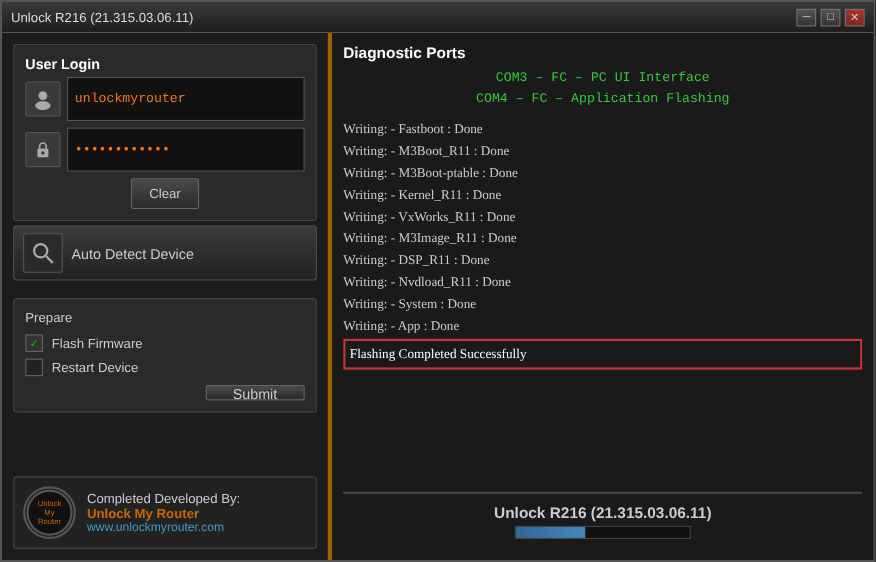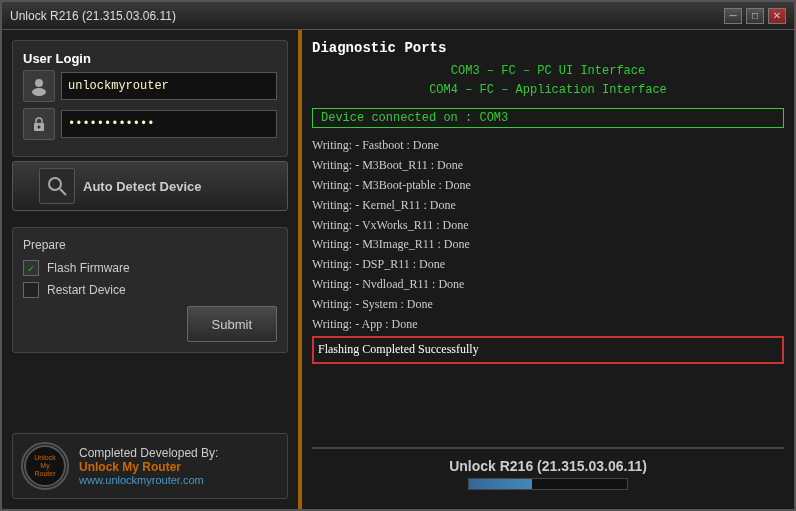--- a/index.html
+++ b/index.html
@@ -105,24 +105,24 @@
       border: 1px solid #555;
       border-radius: 2px;
       display: flex;
       align-items: center;
       justify-content: center;
       flex-shrink: 0;
     }
 
     .input-field {
       flex: 1;
-      height: 28px;
+      height: 40px;
       background: #111;
       border: 1px solid #555;
-      color: #fef9c3;
+      color: #f97316;
       font-size: 12px;
       font-family: 'Courier New', monospace;
       padding: 0 6px;
       outline: none;
     }
 
     .button-row {
       display: flex;
       gap: 8px;
       justify-content: center;
@@ -141,27 +141,26 @@
       border-radius: 2px;
     }
 
     .auto-detect-btn {
       display: flex;
       align-items: center;
       gap: 8px;
       background: linear-gradient(to bottom, #3a3a3a, #222);
       border: 1px solid #555;
       border-radius: 3px;
-      padding: 6px 26px;
+      padding: 6px 8px;
       cursor: pointer;
       color: #ccc;
       font-size: 13px;
       font-family: Arial, sans-serif;
       width: 100%;
-      font-weight: bold;
     }
 
     .auto-detect-icon {
       width: 36px;
       height: 36px;
       background: #2a2a2a;
       border: 1px solid #555;
       border-radius: 2px;
       display: flex;
       align-items: center;
@@ -220,21 +219,21 @@
       font-family: Arial, sans-serif;
     }
 
     .submit-row {
       display: flex;
       justify-content: flex-end;
       margin-top: 8px;
     }
 
     .submit-btn {
-      height: 36px;
+      height: 14px;
       padding: 0 24px;
       background: linear-gradient(to bottom, #4a4a4a, #2a2a2a);
       border: 1px solid #666;
       color: #ccc;
       font-size: 13px;
       font-family: Arial, sans-serif;
       cursor: pointer;
       border-radius: 2px;
     }
 
@@ -296,21 +295,21 @@
       background: #1a1a1a;
       display: flex;
       flex-direction: column;
       padding: 10px;
     }
 
     .diag-title {
       color: #ffffff;
       font-size: 14px;
       font-weight: bold;
-      font-family: Liberation Mono, monospace;
+      font-family: Liberation Sans, sans-serif;
       margin-bottom: 6px;
     }
 
     .port-list {
       margin-bottom: 8px;
       text-align: center;
     }
 
     .port-item {
       color: #33cc33;
@@ -426,20 +425,21 @@
             <svg width="20" height="20" viewBox="0 0 20 20" fill="none">
               <rect x="5" y="9" width="10" height="8" rx="1" fill="#aaa"></rect>
               <path d="M7 9V7a3 3 0 016 0v2" stroke="#aaa" stroke-width="1.5" fill="none"></path>
               <circle cx="10" cy="13" r="1.5" fill="#333"></circle>
             </svg>
           </div>
           <input class="input-field" type="password" value="••••••••••••" style="">
         </div>
 
         <div class="button-row">
+          <button class="btn">Clear</button>
         </div>
       </div>
 
       <button class="auto-detect-btn">
         <div class="auto-detect-icon">
           <svg width="22" height="22" viewBox="0 0 22 22" fill="none">
             <circle cx="9" cy="9" r="6" stroke="#aaa" stroke-width="2" fill="none"></circle>
             <line x1="14" y1="14" x2="20" y2="20" stroke="#aaa" stroke-width="2"></line>
           </svg>
         </div>
@@ -479,24 +479,23 @@
           <span class="logo-url">www.unlockmyrouter.com</span>
         </div>
       </div>
     </div>
 
     <div class="right-panel">
       <div class="diag-title">Diagnostic Ports</div>
 
       <div class="port-list">
         <div class="port-item">COM3 – FC – PC UI Interface</div>
-        <div class="port-item">COM4 – FC – Application Interface</div>
+        <div class="port-item">COM4 – FC – Application Flashing</div>
       </div>
 
-      <div class="connected-badge">Device connected on : COM3</div>
 
       <div class="log-area" id="log-area">
       <div class="log-line">Writing: - Fastboot :  Done</div><div class="log-line">Writing: - M3Boot_R11 : Done</div><div class="log-line">Writing: - M3Boot-ptable : Done</div><div class="log-line">Writing: - Kernel_R11 : Done</div><div class="log-line">Writing: - VxWorks_R11 : Done</div><div class="log-line">Writing: - M3Image_R11 : Done</div><div class="log-line">Writing: - DSP_R11 : Done</div><div class="log-line">Writing: - Nvdload_R11 : Done</div><div class="log-line">Writing: - System : Done</div><div class="log-line">Writing: - App : Done</div><div class="log-line success">Flashing Completed Successfully</div></div>
 
       <div class="bottom-bar">
         <span class="bottom-version">Unlock R216 (21.315.03.06.11)</span>
         <div class="progress-bar-container">
           <div class="progress-bar-fill" id="progress-fill" style="width: 40%;"></div>
         </div>
       </div>

